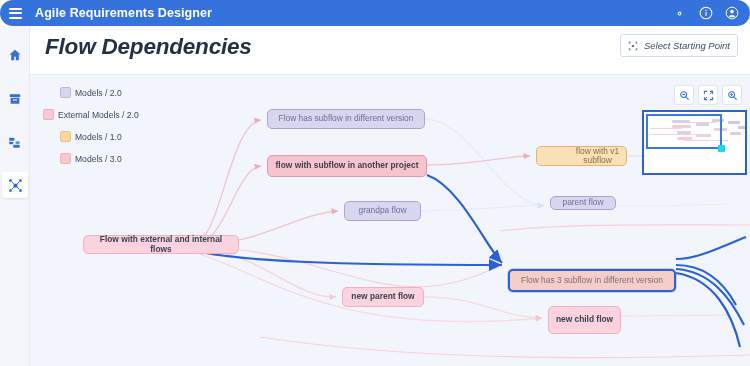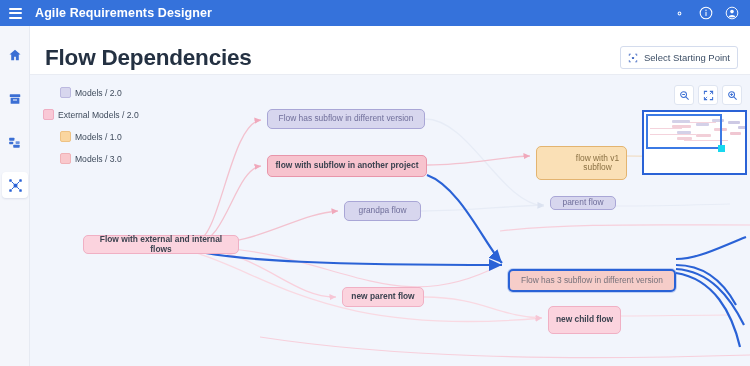--- a/index.html
+++ b/index.html
@@ -26,20 +26,21 @@
   
   .topbar {
     position: absolute;
     left: 0; top: 0;
     width: 750px; height: 26px;
     background: #3572db;
     display: flex;
     align-items: center;
     box-sizing: border-box;
     padding: 0 8px 0 9px;
+    border-radius: 13px;
   }
   .hamburger {
     width: 13px; height: 11px;
     display: flex; flex-direction: column; justify-content: space-between;
     cursor: pointer;
     margin-right: 13px;
   }
   .hamburger i { display: block; height: 2px; background: #ffffff; border-radius: 1px; }
   .app-title {
     color: #ffffff;
@@ -91,22 +92,22 @@
 
   
   .page-head {
     position: absolute;
     left: 30px; top: 26px;
     width: 720px; height: 49px;
     background: #ffffff;
     border-bottom: 1px solid #e9ecf3;
     box-sizing: border-box;
     display: flex;
-    align-items: center;
-    padding: 15px 12px 0 15px;
+    padding: 8px 12px 0 15px;
+    font-style: italic;
   }
   .page-title {
     font-size: 22.5px;
     font-weight: bold;
     color: #243142;
     letter-spacing: -.2px;
   }
   .start-btn {
     margin-left: auto;
     height: 21px;
@@ -443,21 +444,21 @@
       </div>
       <div class="node n-pink" style="left:237px; top:80px; width:160px; height:22px;">
         <span>flow with subflow in another project</span>
       </div>
       <div class="node n-lav" style="left:314px; top:126px; width:77px; height:20px;">
         <span>grandpa flow</span>
       </div>
       <div class="node n-pink2" style="left:312px; top:212px; width:82px; height:20px;">
         <span>new parent flow</span>
       </div>
-      <div class="node n-org" style="left:506px; top:71px; width:91px; height:34px;padding-left:36px;">
+      <div class="node n-org" style="left:506px; top:71px; width:91px; height:20px;padding-left:36px;">
         <span>flow with v1 subflow</span>
       </div>
       <div class="node n-lav" style="left:520px; top:121px; width:66px; height:14px;">
         <span>parent flow</span>
       </div>
       <div class="node n-sel" style="left:478px; top:178px; width:168px; height:23px;margin-top:16px;">
         <span>Flow has 3 subflow in different version</span>
       </div>
       <div class="node n-pink2" style="left:518px; top:231px; width:73px; height:28px;">
         <span>new child flow</span>

